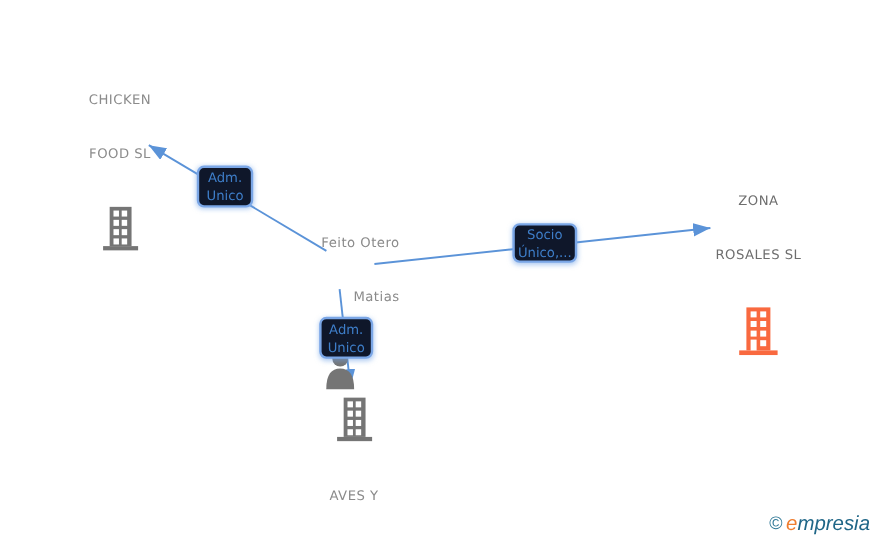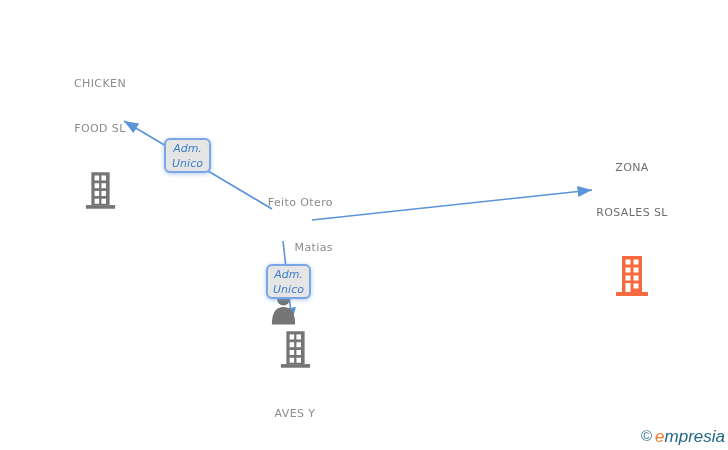--- a/index.html
+++ b/index.html
@@ -24,29 +24,28 @@
   .node-icon.icon-first { margin:0 auto; }
   .node .node-label.below { margin-top:8px; }
 
   #node-chicken-food   { left:50px;  top:46px;  width:100px; }
   #node-feito-otero    { left:233px; top:165px; width:100px;text-align:right; }
   #node-zona-rosales   { left:578px; top:130px; width:108px; }
   #node-aves-derivados { left:245px; top:331px; width:100px; }
 
   .edge-label {
     position:absolute; box-sizing:border-box;
-    background:#e5e5e5;
+    background:#0f172a;
     border:2px solid var(--box-border-blue,#7aa6e6);
     border-radius:6px;
     box-shadow:0 1px 4px rgba(110,160,230,0.55);
     color:var(--label-blue,#3e7ec9);
     font-size:11px; line-height:15px; text-align:center;
     display:flex; flex-direction:column; justify-content:center;
     cursor:pointer;
-    font-style:italic;
   }
   #edge-label-adm-unico-1 { left:164px; top:138px; width:47px; height:35px; }
   #edge-label-socio-unico { left:427px; top:186px; width:54px; height:33px; }
   #edge-label-adm-unico-2 { left:266px; top:264px; width:45px; height:35px; }
 
   .footer-logo {
     position:absolute; right:3px; bottom:4px;
     font-family:Liberation Sans, sans-serif;
     font-style:italic; font-size:17px; line-height:18px;
     user-select:none; white-space:nowrap;
@@ -146,20 +145,24 @@
       <div>AVES Y</div>
       
       
     </div>
   </div>
 
   <div class="edge-label" id="edge-label-adm-unico-1">
     <div>Adm.</div>
     <div>Unico</div>
   </div>
+  <div class="edge-label" id="edge-label-socio-unico">
+    <div>Socio</div>
+    <div>Único,...</div>
+  </div>
   <div class="edge-label" id="edge-label-adm-unico-2">
     <div>Adm.</div>
     <div>Unico</div>
   </div>
 
   <div class="footer-logo">
     <span class="copyright">©</span><span class="brand-e">e</span><span class="brand-rest">mpresia</span>
   </div>
 
 </div>

